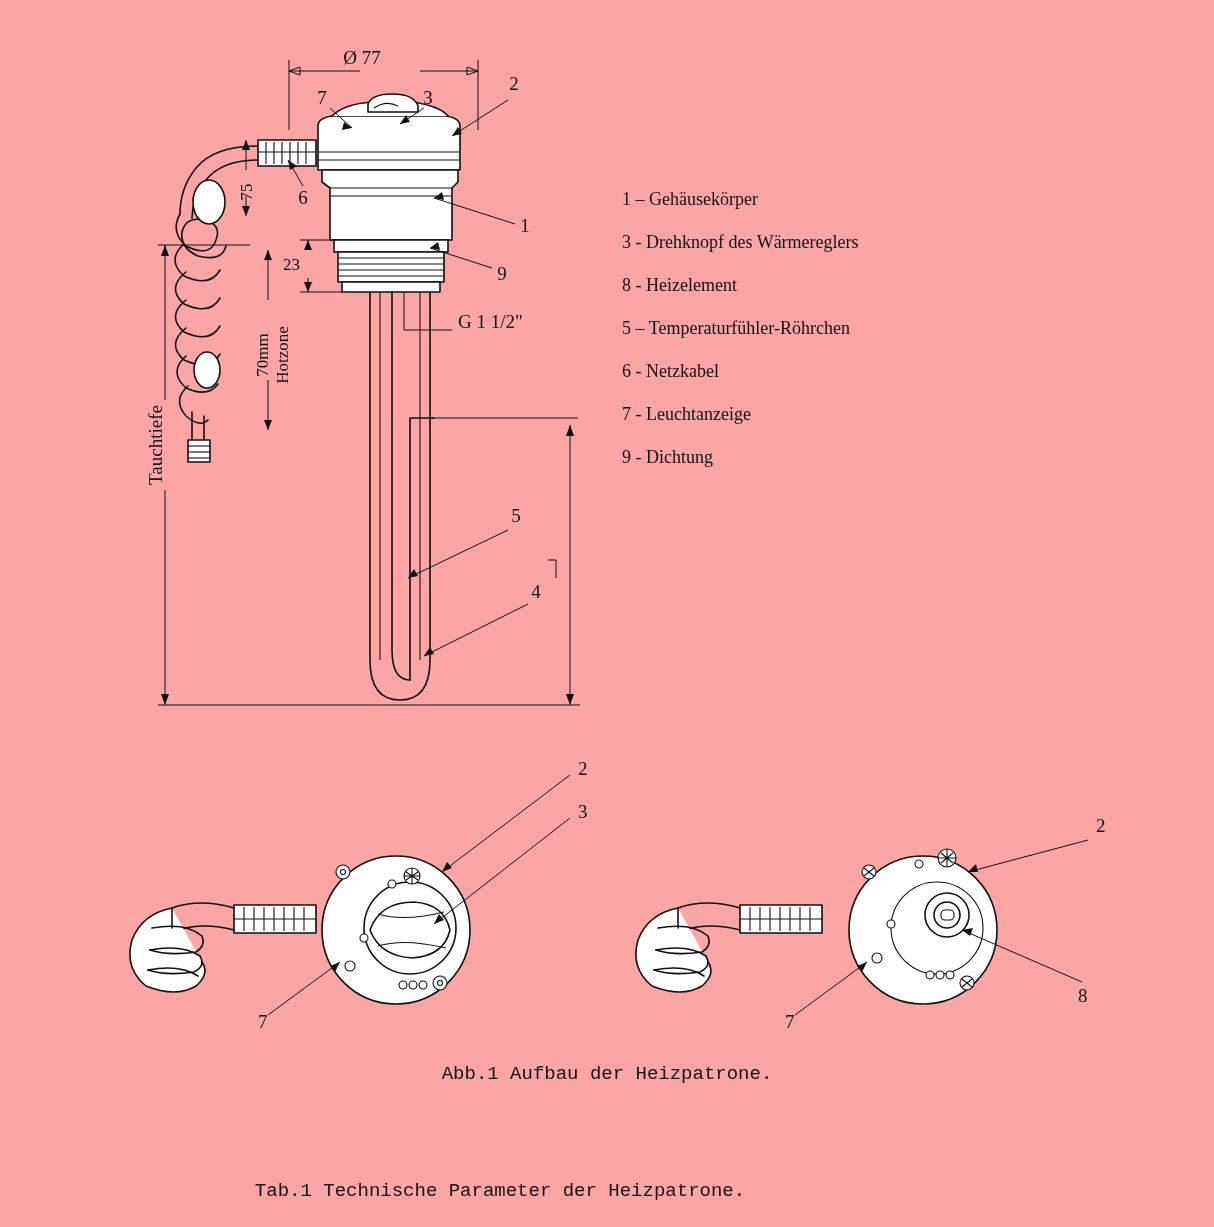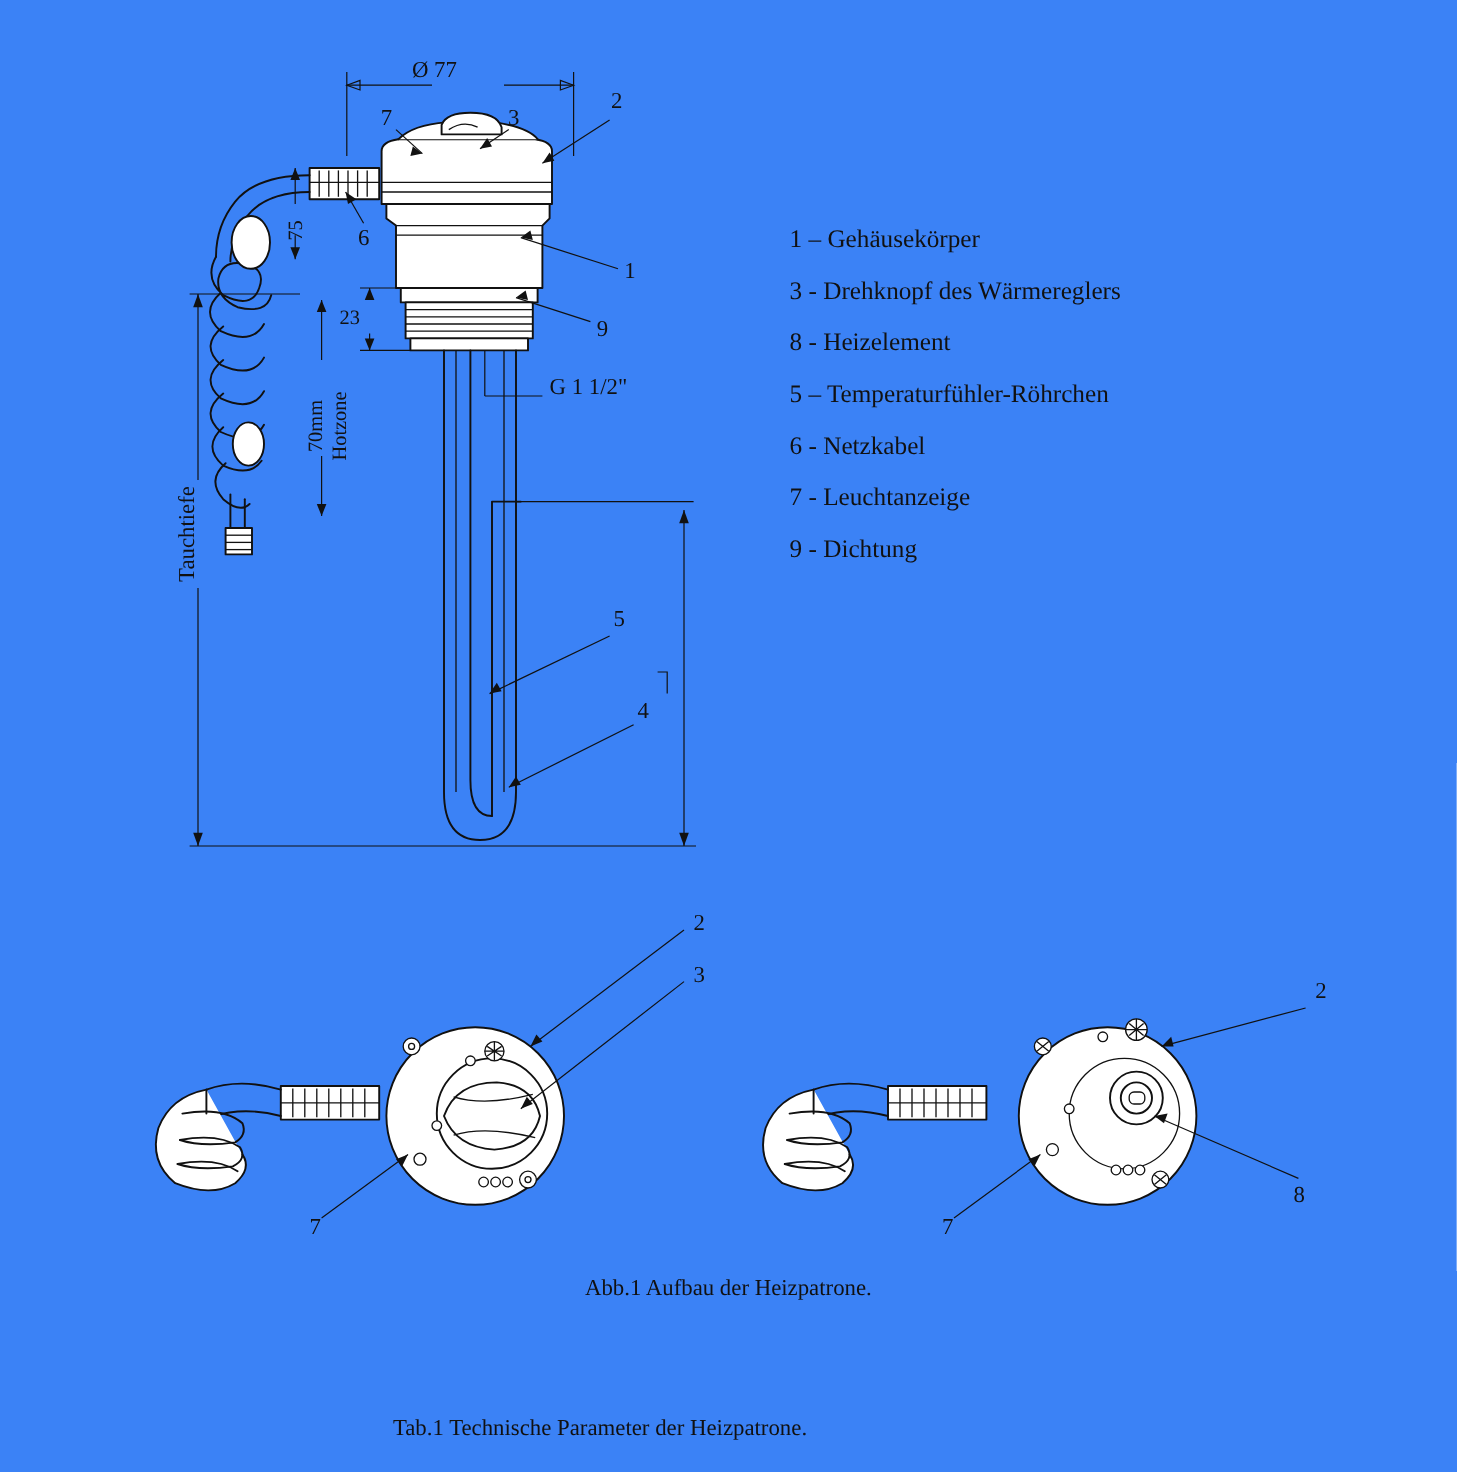--- a/index.html
+++ b/index.html
@@ -8,47 +8,46 @@
     background: #ffffff;
   }
   body {
     font-family: "Liberation Serif", serif;
     color: #111;
   }
   #page {
     position: relative;
     width: 1214px;
     height: 1227px;
-    background: #3b82f6;
+    background: #fca5a5;
     overflow: hidden;
   }
   svg.drawing {
     position: absolute;
     left: 0;
     top: 0;
     width: 1214px;
     height: 1227px;
   }
   .legend {
     position: absolute;
     left: 622px;
     top: 178px;
     width: 520px;
   }
   .legend-item {
     font-family: "Liberation Serif", serif;
-    font-size: 21px;
+    font-size: 18px;
     line-height: 43px;
     color: #111;
     white-space: nowrap;
-    margin-left: 36px;
   }
   .caption {
     position: absolute;
-    font-family: Liberation Serif, serif;
+    font-family: Liberation Mono, monospace;
     font-size: 19px;
     color: #111;
     text-align: center;
   }
   #fig-caption {
     left: 0;
     top: 1063px;
     width: 1214px;
   }
   #tab-caption {

